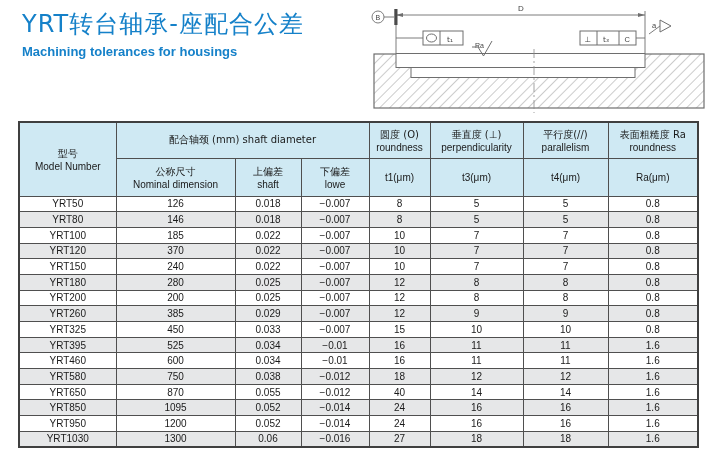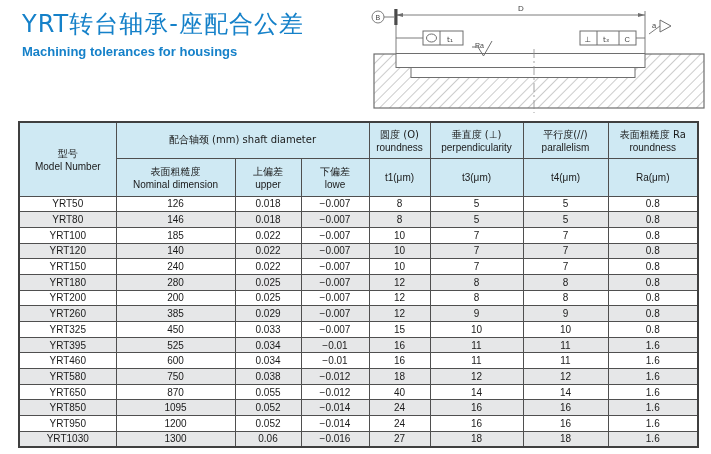--- a/index.html
+++ b/index.html
@@ -126,26 +126,26 @@
           <span class="zh">平行度(//)</span><br>
           <span>parallelism</span>
         </th>
         <th>
           <span class="zh">表面粗糙度 Ra</span><br>
           <span>roundness</span>
         </th>
       </tr>
       <tr class="hrow2">
         <th>
-          <span class="zh">表面粗糙度</span><br>
+          <span class="zh">公称尺寸</span><br>
           <span>Nominal dimension</span>
         </th>
         <th>
           <span class="zh">上偏差</span><br>
-          <span>upper</span>
+          <span>shaft</span>
         </th>
         <th>
           <span class="zh">下偏差</span><br>
           <span>lowe</span>
         </th>
         <th>t1(μm)</th>
         <th>t3(μm)</th>
         <th>t4(μm)</th>
         <th>Ra(μm)</th>
       </tr>
@@ -176,21 +176,21 @@
           <td>185</td>
           <td>0.022</td>
           <td>−0.007</td>
           <td>10</td>
           <td>7</td>
           <td>7</td>
           <td>0.8</td>
         </tr>
         <tr class="alt">
           <td>YRT120</td>
-          <td>140</td>
+          <td>370</td>
           <td>0.022</td>
           <td>−0.007</td>
           <td>10</td>
           <td>7</td>
           <td>7</td>
           <td>0.8</td>
         </tr>
         <tr>
           <td>YRT150</td>
           <td>240</td>

